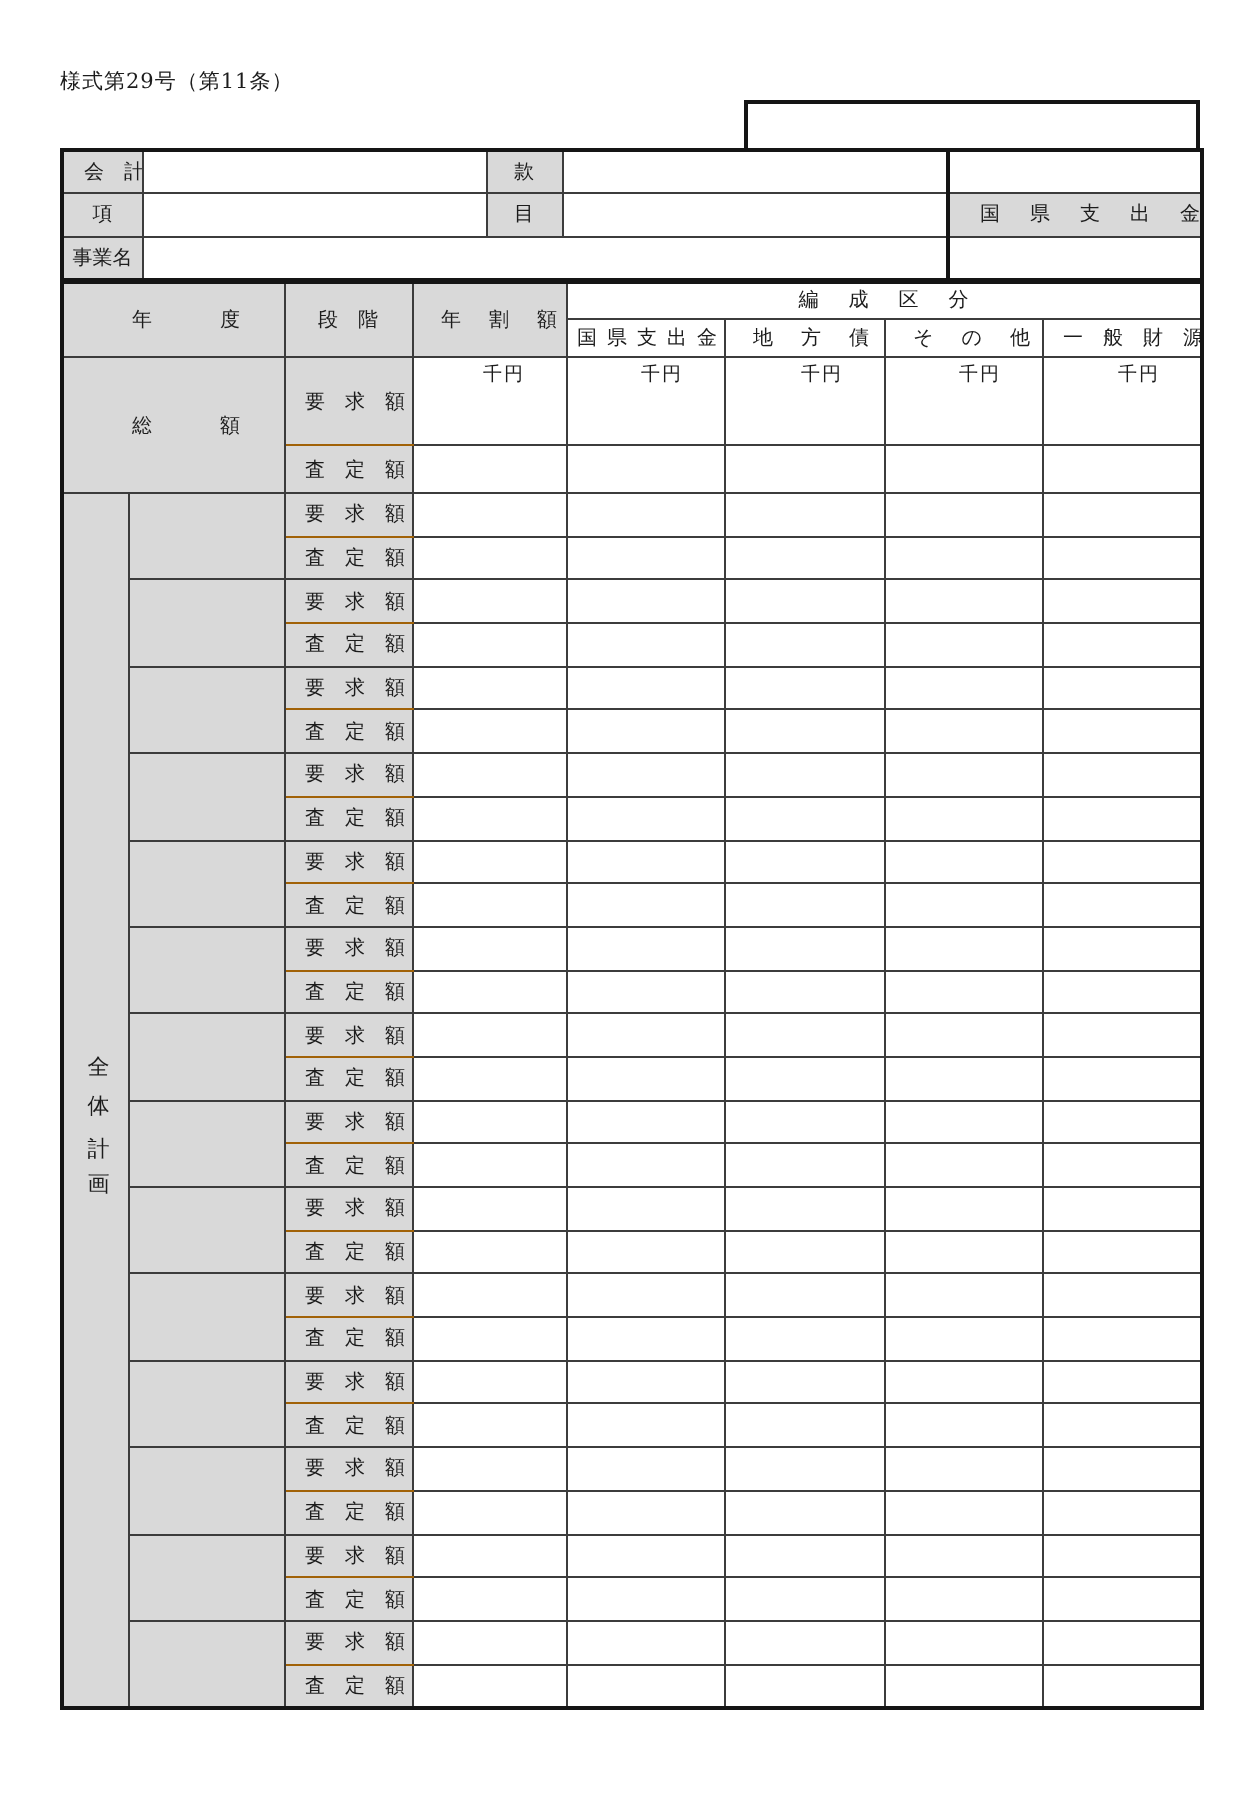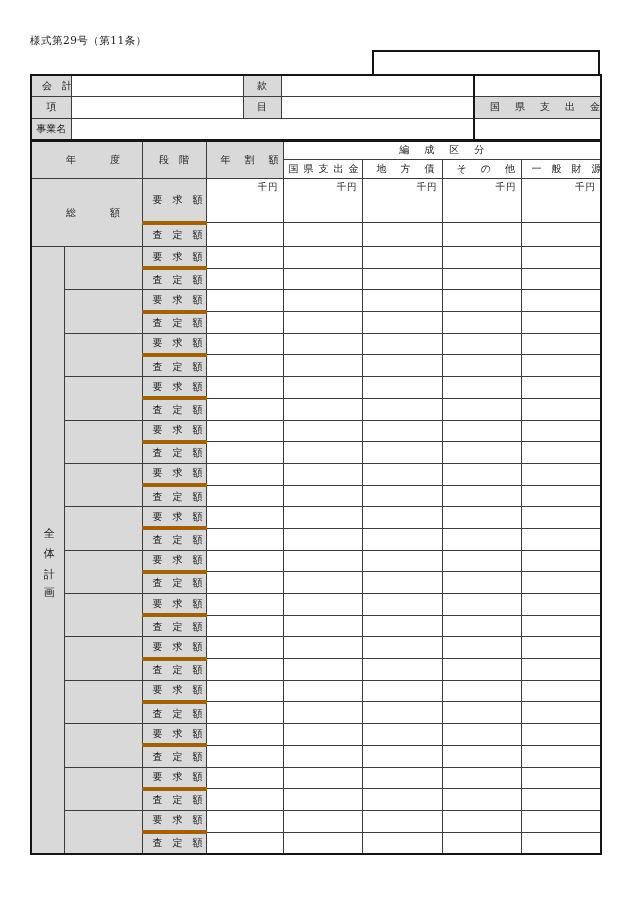--- a/index.html
+++ b/index.html
@@ -42,24 +42,24 @@
 
   .hdr-table tr { height:21.5px; }
   .main-table { margin-top:-1px; }
 
   tr.hrow { height:19px; }
   tr.req, tr.ass { height:21.7px; }
   tr.r-total1 { height:44px; }
   tr.r-total2 { height:24px; }
 
   tr.req td.v  { border-bottom:1px dotted #b4b4b4; }
-  tr.req td.lbl { border-bottom:4px solid #a16207; }
+  tr.req td.lbl { border-bottom:1px solid #a16207; }
 
   td.top { vertical-align:top; }
-  .unit { text-align:right; padding:2px 4px 0 0; font-size:9.5px; letter-spacing:1px; }
+  .unit { text-align:right; padding:2px 20px 0 0; font-size:9.5px; letter-spacing:1px; }
 
   
   .sp-xs  { letter-spacing:0.5em;  padding-left:0.5em;text-align:center; }
   .sp-sm  { letter-spacing:1.0em;  padding-left:1.0em; }
   .sp-w   { letter-spacing:1.0em;  padding-left:1.0em; }
   .sp-m   { letter-spacing:1.4em;  padding-left:1.4em; }
   .sp-xw2 { letter-spacing:1.5em;  padding-left:1.5em; }
   .sp-xw  { letter-spacing:3.4em;  padding-left:3.4em; }
 
   .vlabel {

